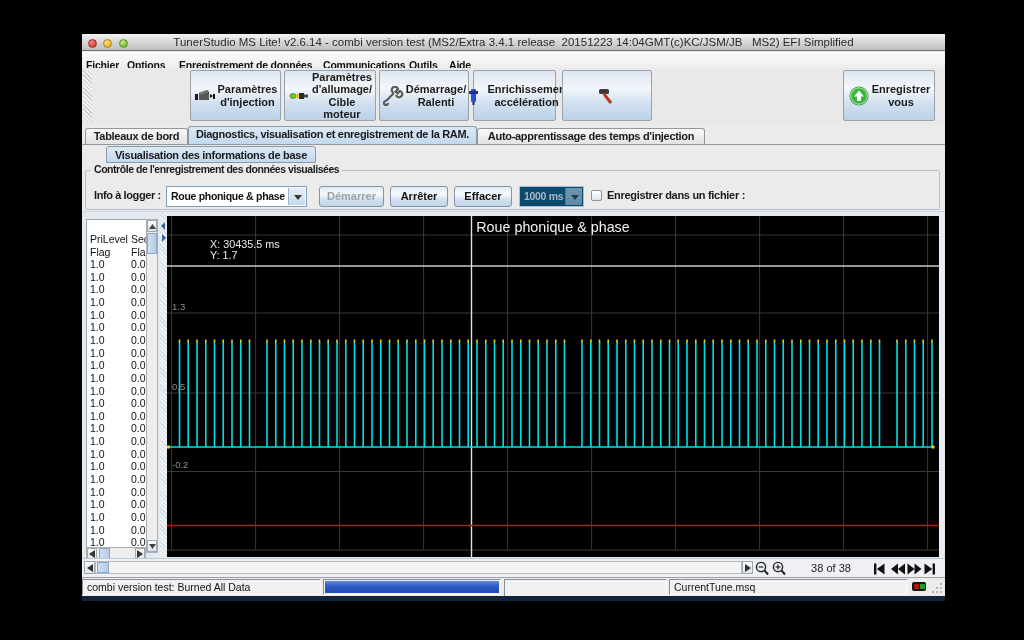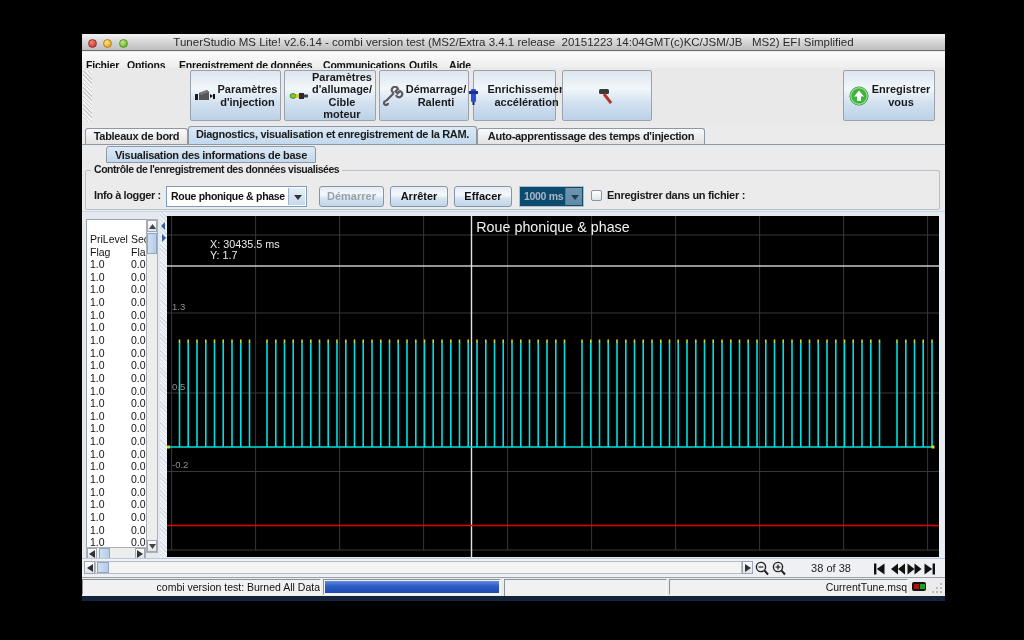--- a/index.html
+++ b/index.html
@@ -54,21 +54,21 @@
 .thumb { position:absolute; background:linear-gradient(90deg,#cfdff1,#b4cce6); border:1px solid #8ca6c4; }
 #divider { position:absolute; left:78px; top:0px; width:7px; height:347px;
   background:repeating-linear-gradient(45deg,#d4dce4 0 1px,#eff3f7 1px 3px); }
 #rdivider { position:absolute; left:857px; top:0px; width:5px; height:347px;
   background:#e9eef4; }
 #bottombar { position:absolute; left:0; top:524px; width:863px; height:19px; background:#eef0f3;
   border-top:1px solid #b9cadd; }
 #statusbar { position:absolute; left:0; top:543px; width:863px; height:19px; background:#ececec;
   border-top:1px solid #9aa0a6; font-size:10.5px; color:#111; }
 .sfield { position:absolute; top:1px; height:16px; border:1px solid; border-color:#8a9098 #f8f8f8 #f8f8f8 #8a9098;
-  background:#f1f1f1; line-height:15px; padding-left:4px; white-space:nowrap; overflow:hidden;text-align:right; }
+  background:#f1f1f1; line-height:15px; padding-left:4px; white-space:nowrap; overflow:hidden; }
 svg { display:block; }
 </style></head><body>
 <div id="win">
   <div id="title">TunerStudio MS Lite! v2.6.14 - combi version test (MS2/Extra 3.4.1 release&nbsp; 20151223 14:04GMT(c)KC/JSM/JB&nbsp;&nbsp; MS2) EFI Simplified</div>
   <div class="tl" style="left:6px;background:radial-gradient(circle at 35% 30%,#f0887e,#df4744 60%,#a53531);border:0.5px solid #9c3430"></div>
   <div class="tl" style="left:21px;background:radial-gradient(circle at 35% 30%,#fbe28e,#f0b634 60%,#bb8a1e);border:0.5px solid #ae8422"></div>
   <div class="tl" style="left:37px;background:radial-gradient(circle at 35% 30%,#c2eb8e,#7dc53e 60%,#569324);border:0.5px solid #5d9427"></div>
   <div id="menu">
     <span style="left:4px"><u>F</u>ichier</span>
     <span style="left:45px">O<u>p</u>tions</span>

